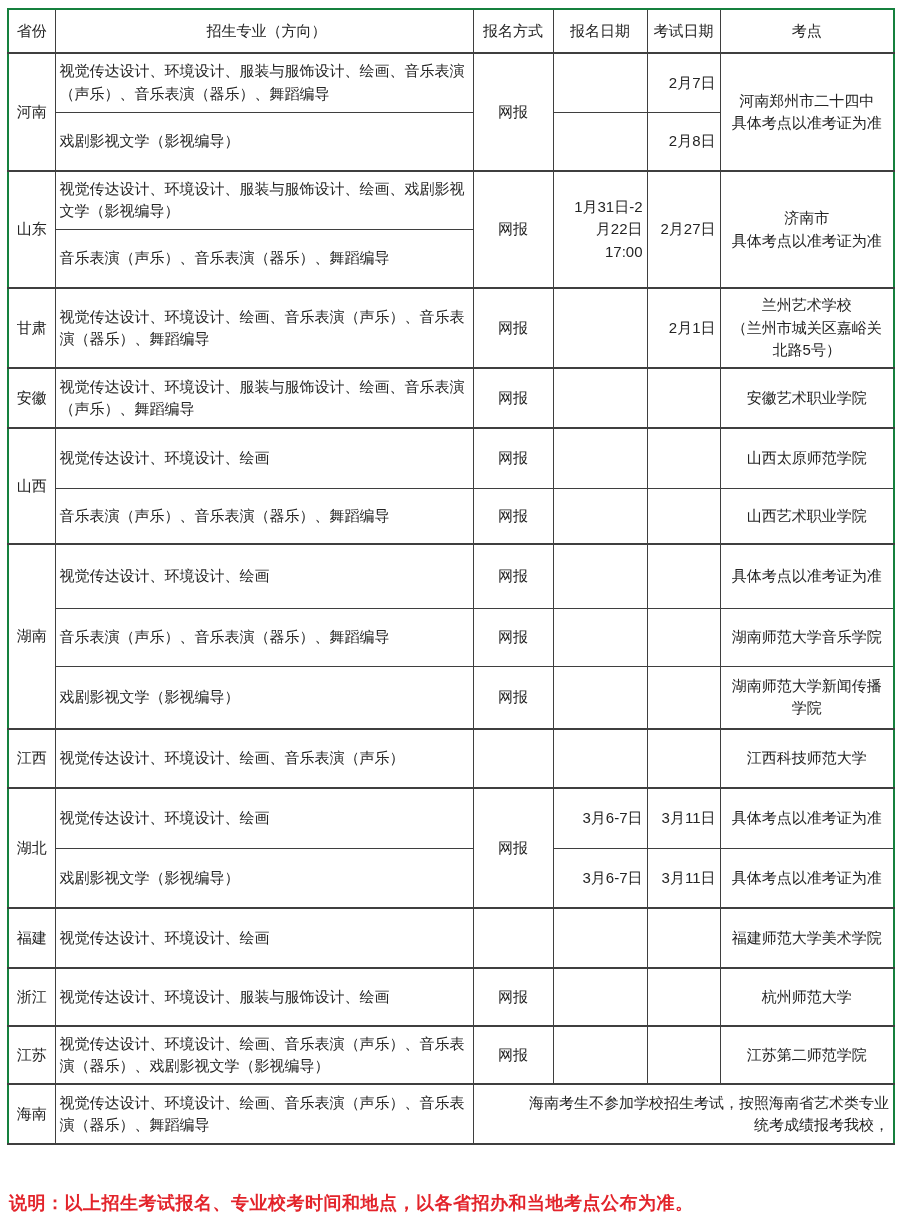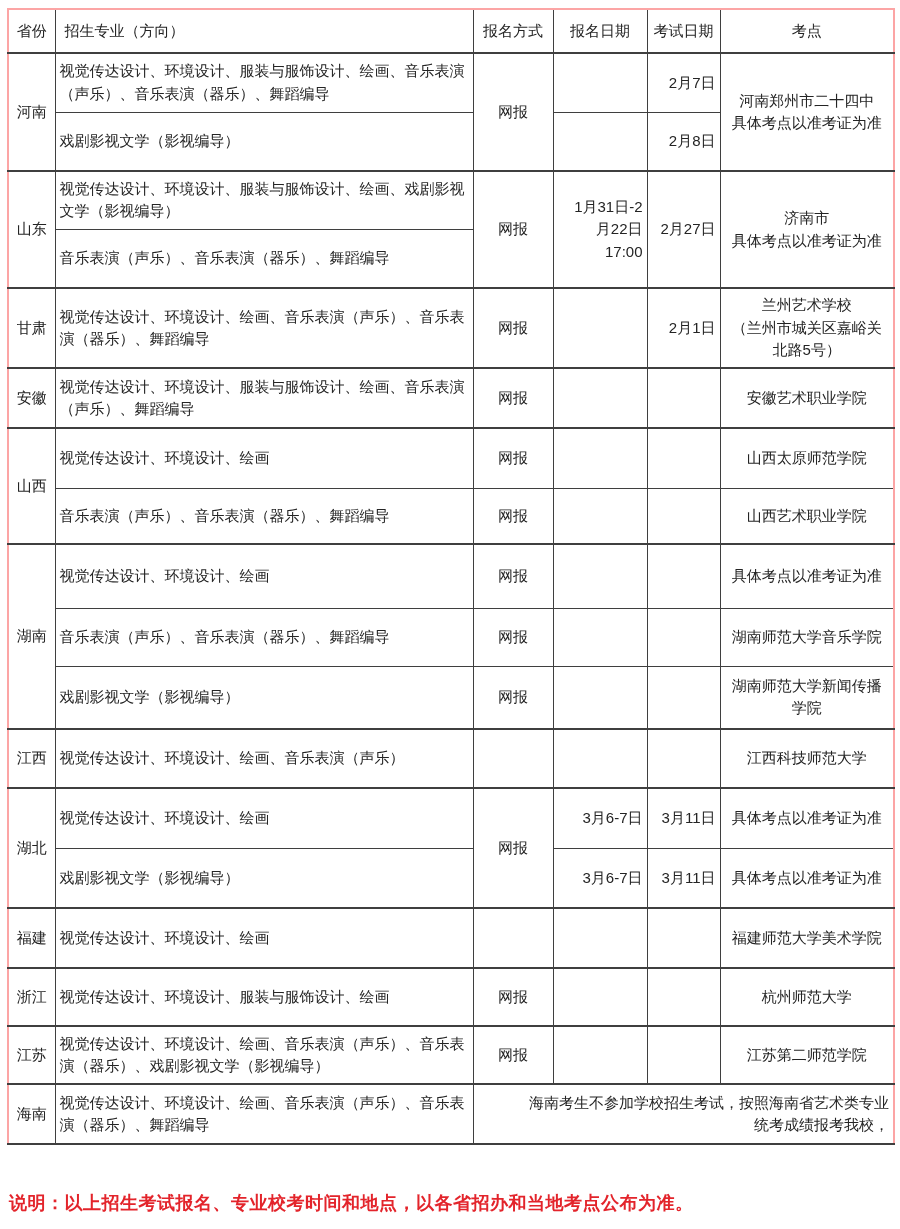--- a/index.html
+++ b/index.html
@@ -10,21 +10,21 @@
     color: #242424;
     overflow: hidden;
   }
   .page { position: relative; width: 900px; height: 1229px; }
 
   table.exam-table {
     position: absolute; left: 7px; top: 8px;
     width: 886px;
     border-collapse: collapse;
     table-layout: fixed;
-    border: 2px solid #fca5a5;
+    border: 2px solid #15803d;
     font-size: 15px;
     line-height: 1.5;
   }
   .exam-table th, .exam-table td {
     border: 1px solid #3f3f3f;
     vertical-align: middle;
     white-space: pre-line;
     padding: 2px 4px;
     font-weight: normal;
     color: #242424;
@@ -32,21 +32,21 @@
   .exam-table tr.bs th, .exam-table tr.bs td { border-top-width: 2px; }
   .exam-table tfoot td, .exam-table tbody tr:last-child td { border-bottom-width: 2px; }
 
   .t-prov   { text-align: center; margin-left: 36px; }
   .t-major  { text-align: left; padding: 4px 10px 4px 9px; margin-top: 19px; }
   .t-method { text-align: center; }
   .t-date   { text-align: right; padding-right: 5px; }
   .t-site   { text-align: center; }
   .t-note   { text-align: right; border-radius: 16px; }
   th.t-head { text-align: center; }
-  th.t-head-major { text-align: left; padding-left: 9px; }
+  th.t-head-major { text-align: center; padding-left: 9px; }
 
   .footer { position: absolute; left: 0; top: 1148px; width: 900px; height: 81px; }
   .note-red {
     position: absolute; left: 9px; top: 43px;
     font-size: 18px; font-weight: bold;
     color: #e3242b;
     letter-spacing: 0.5px;
   }
   .watermark {
     position: absolute; left: 50%; top: -4px;

